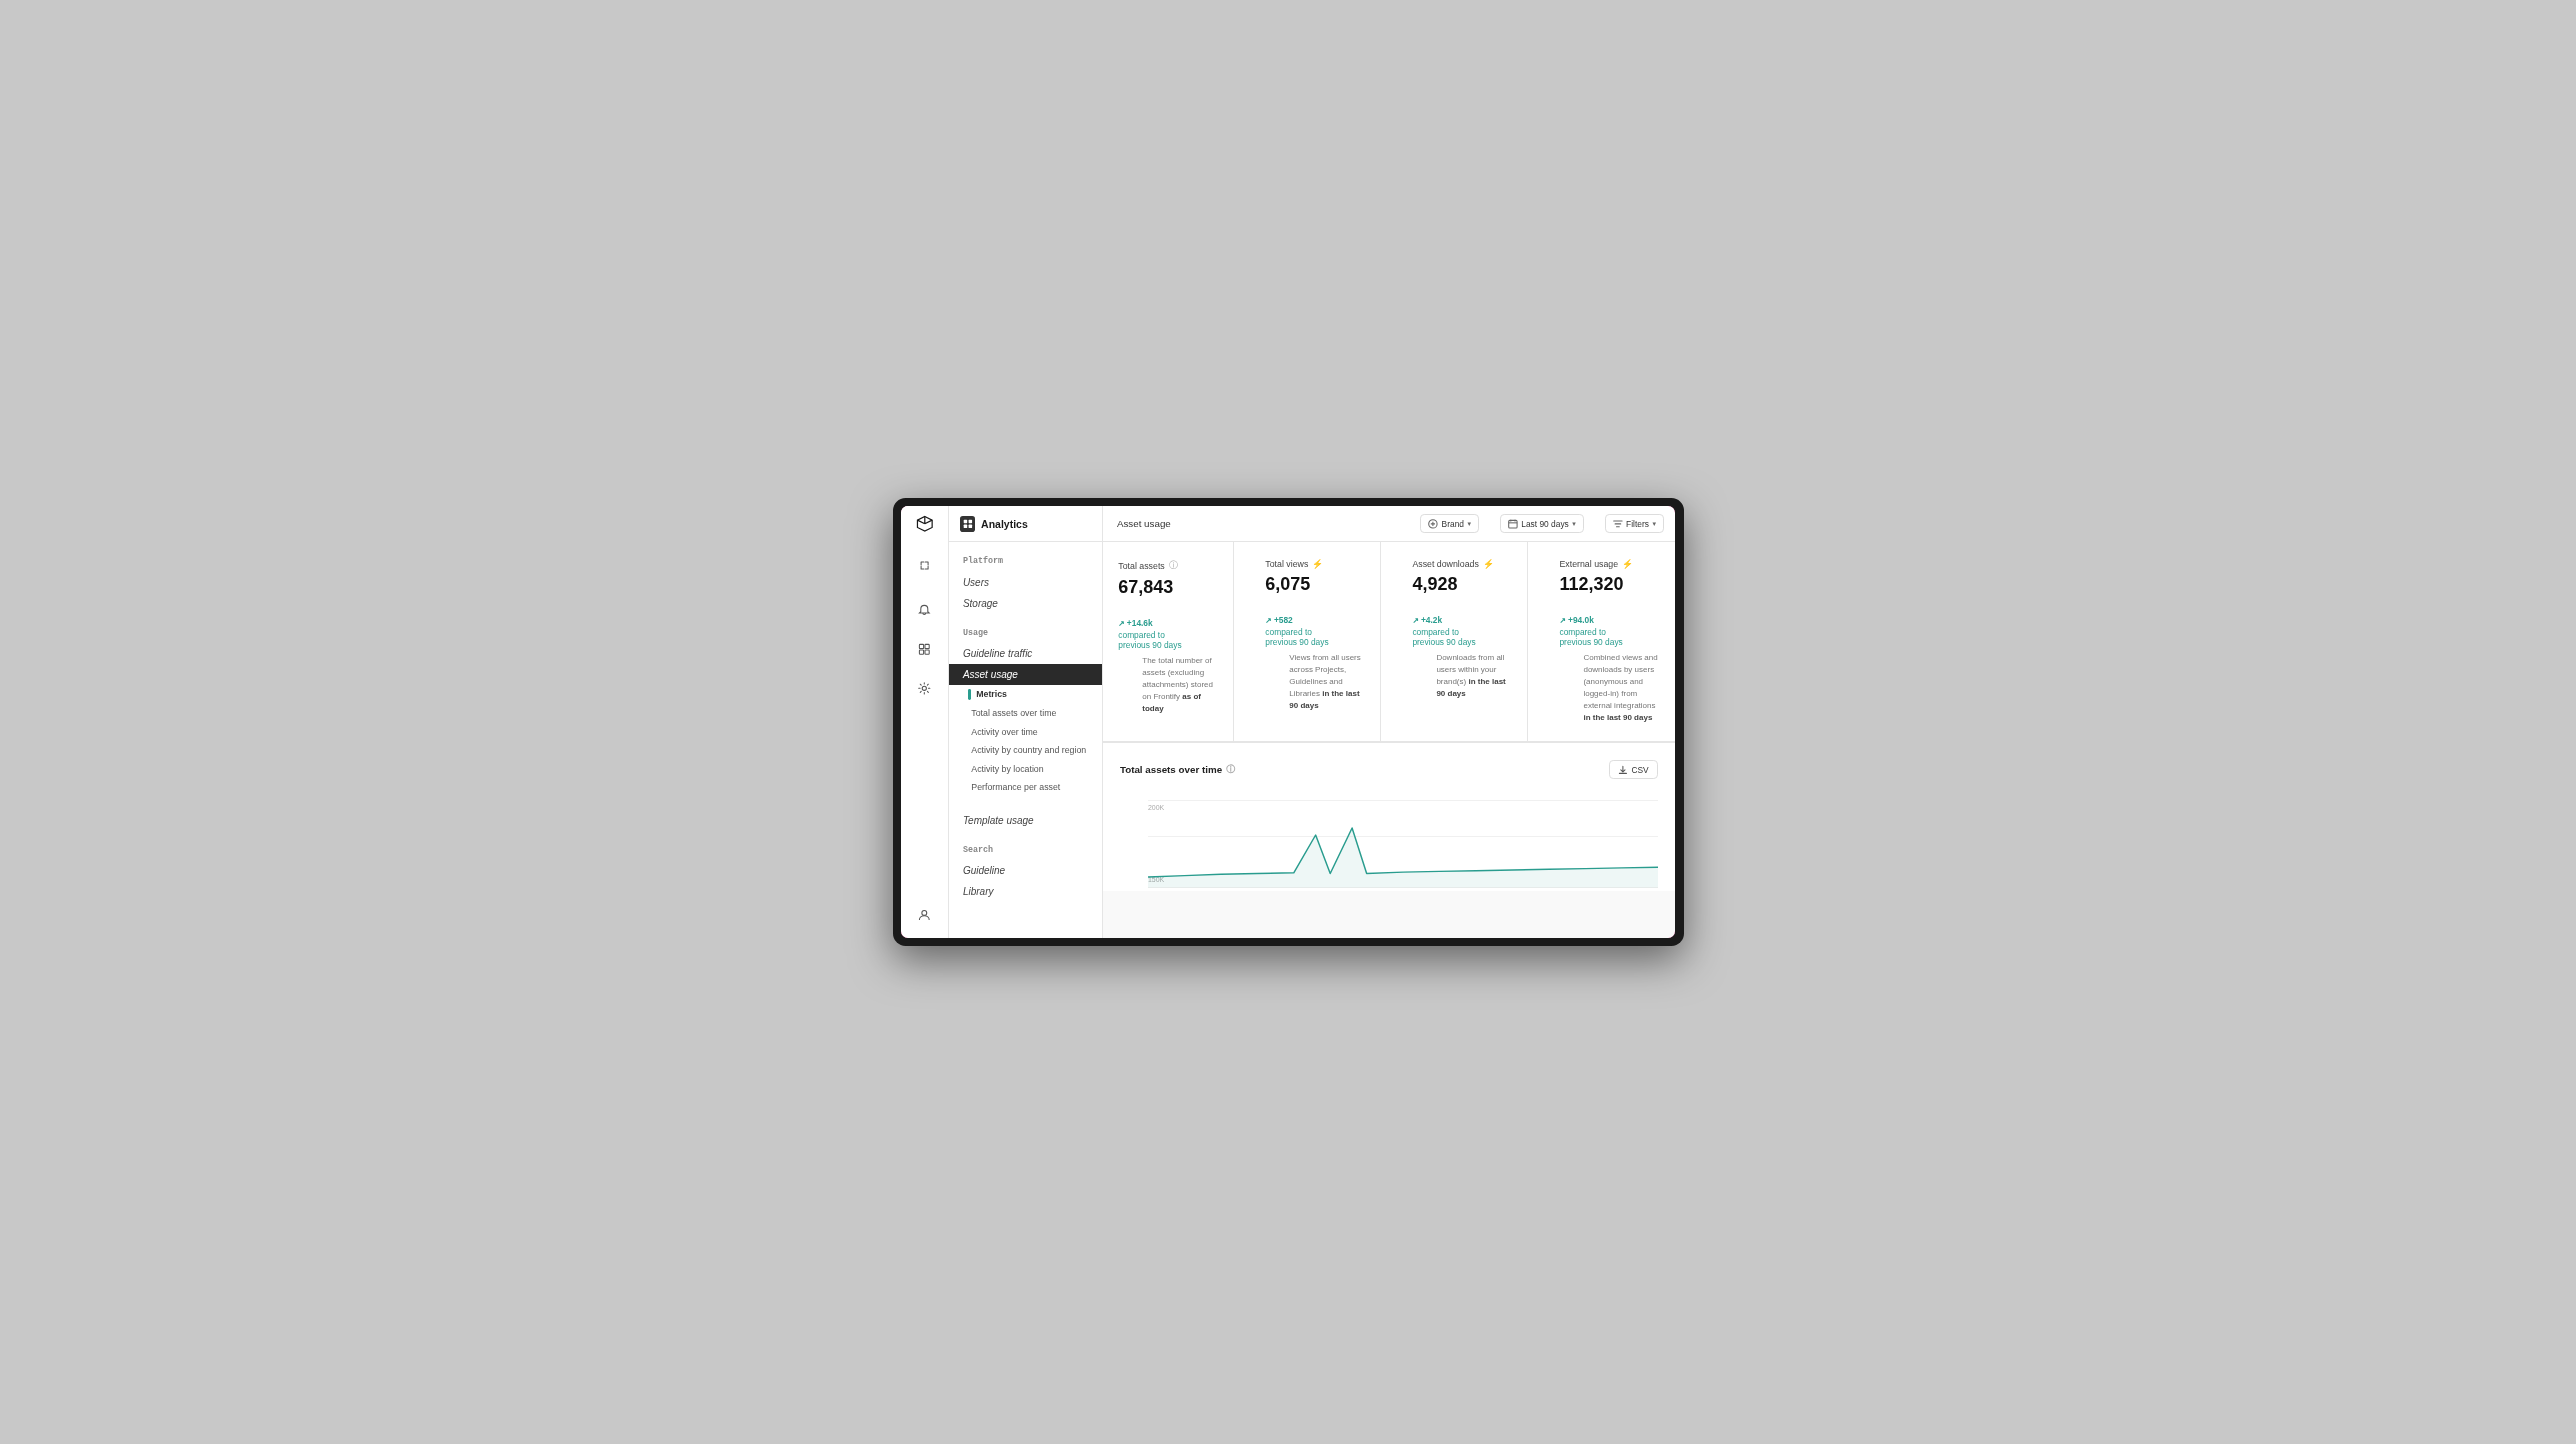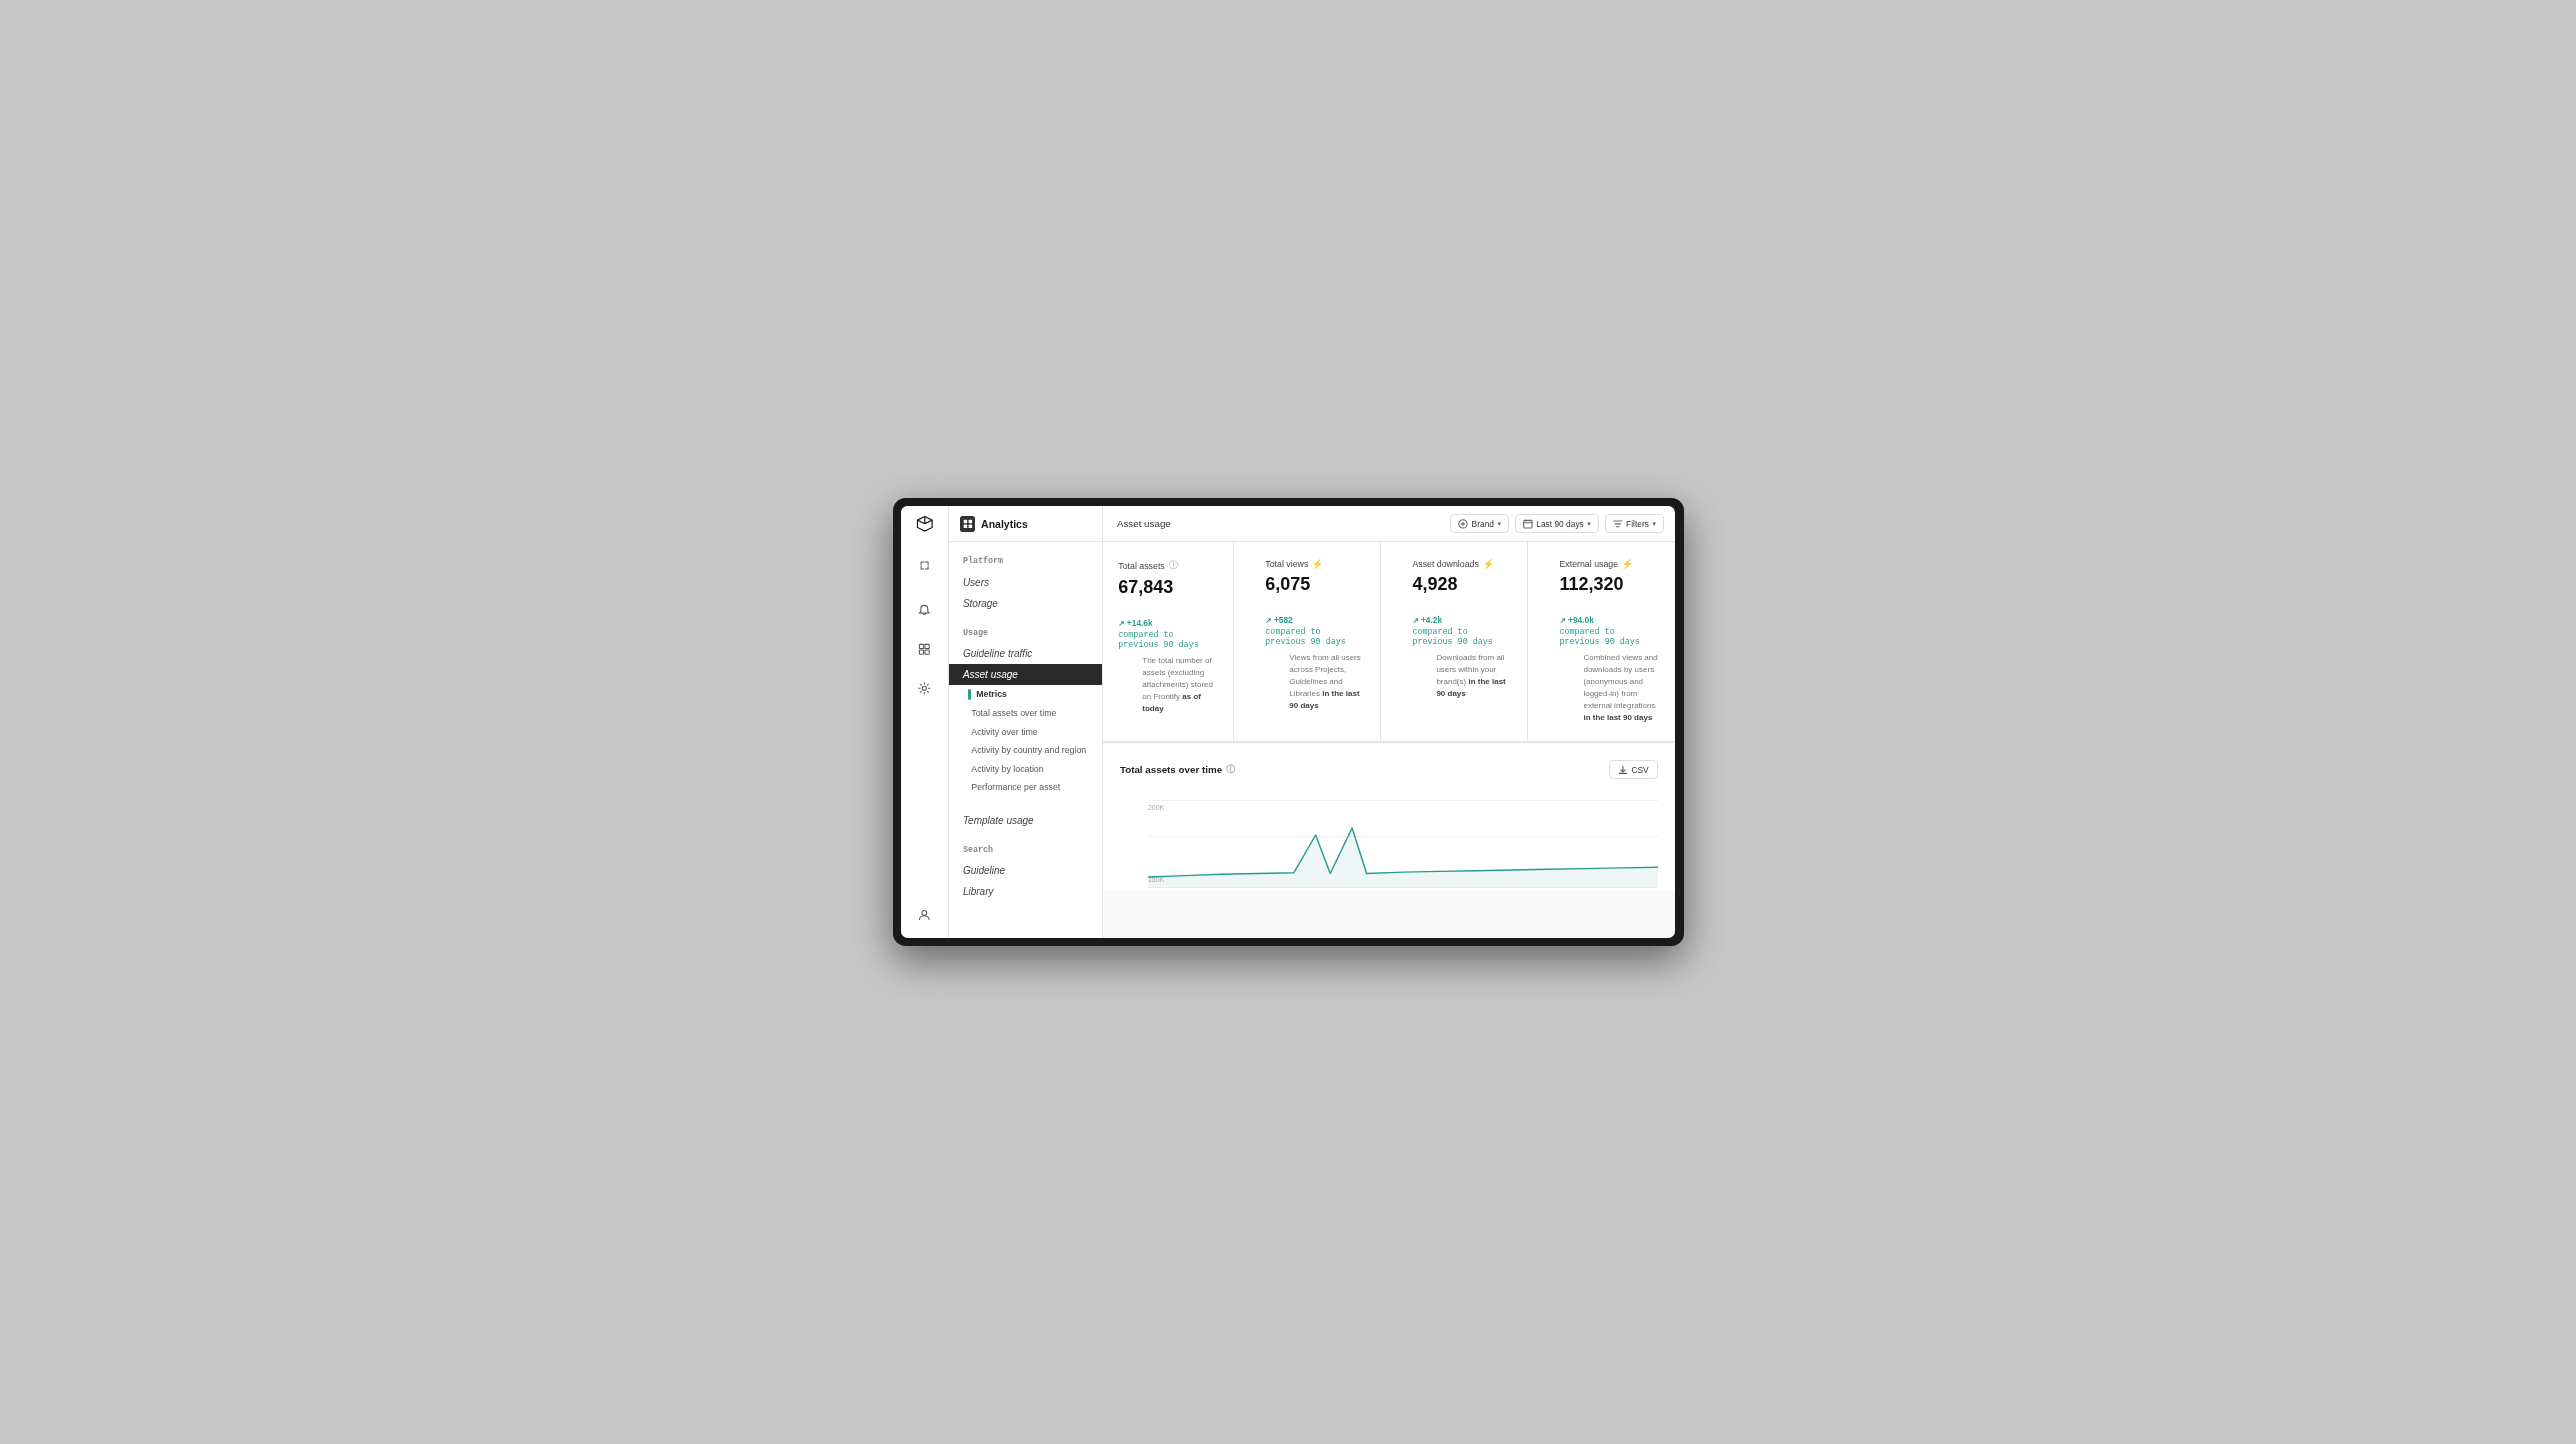--- a/index.html
+++ b/index.html
@@ -80,21 +80,21 @@
     .header-center {
       flex: 1;
       padding: 0 14px;
       font-size: 9.8px;
       color: #333;
       font-weight: 500;
     }
     .header-controls {
       display: flex;
       align-items: center;
-      gap: 6px;
+      gap: 21px;
     }
     .header-btn {
       display: flex;
       align-items: center;
       gap: 3.5px;
       padding: 3.5px 7px;
       border: 0.7px solid #ddd;
       border-radius: 4.2px;
       background: #fff;
       font-size: 8.4px;
@@ -243,21 +243,20 @@
       font-weight: 600;
       margin-bottom: 1.4px;
       display: flex;
       align-items: center;
       gap: 2.1px;
     }
     .stat-period {
       font-size: 8.4px;
       color: #2a9d8f;
       margin-bottom: 5.6px;
-      font-family: Liberation Mono, monospace;
     }
     .stat-desc {
       font-size: 8px;
       color: #777;
       line-height: 1.5;
       margin-left: 24px;
     }
     .stat-desc strong { font-weight: 600; color: #444; }
 
     

